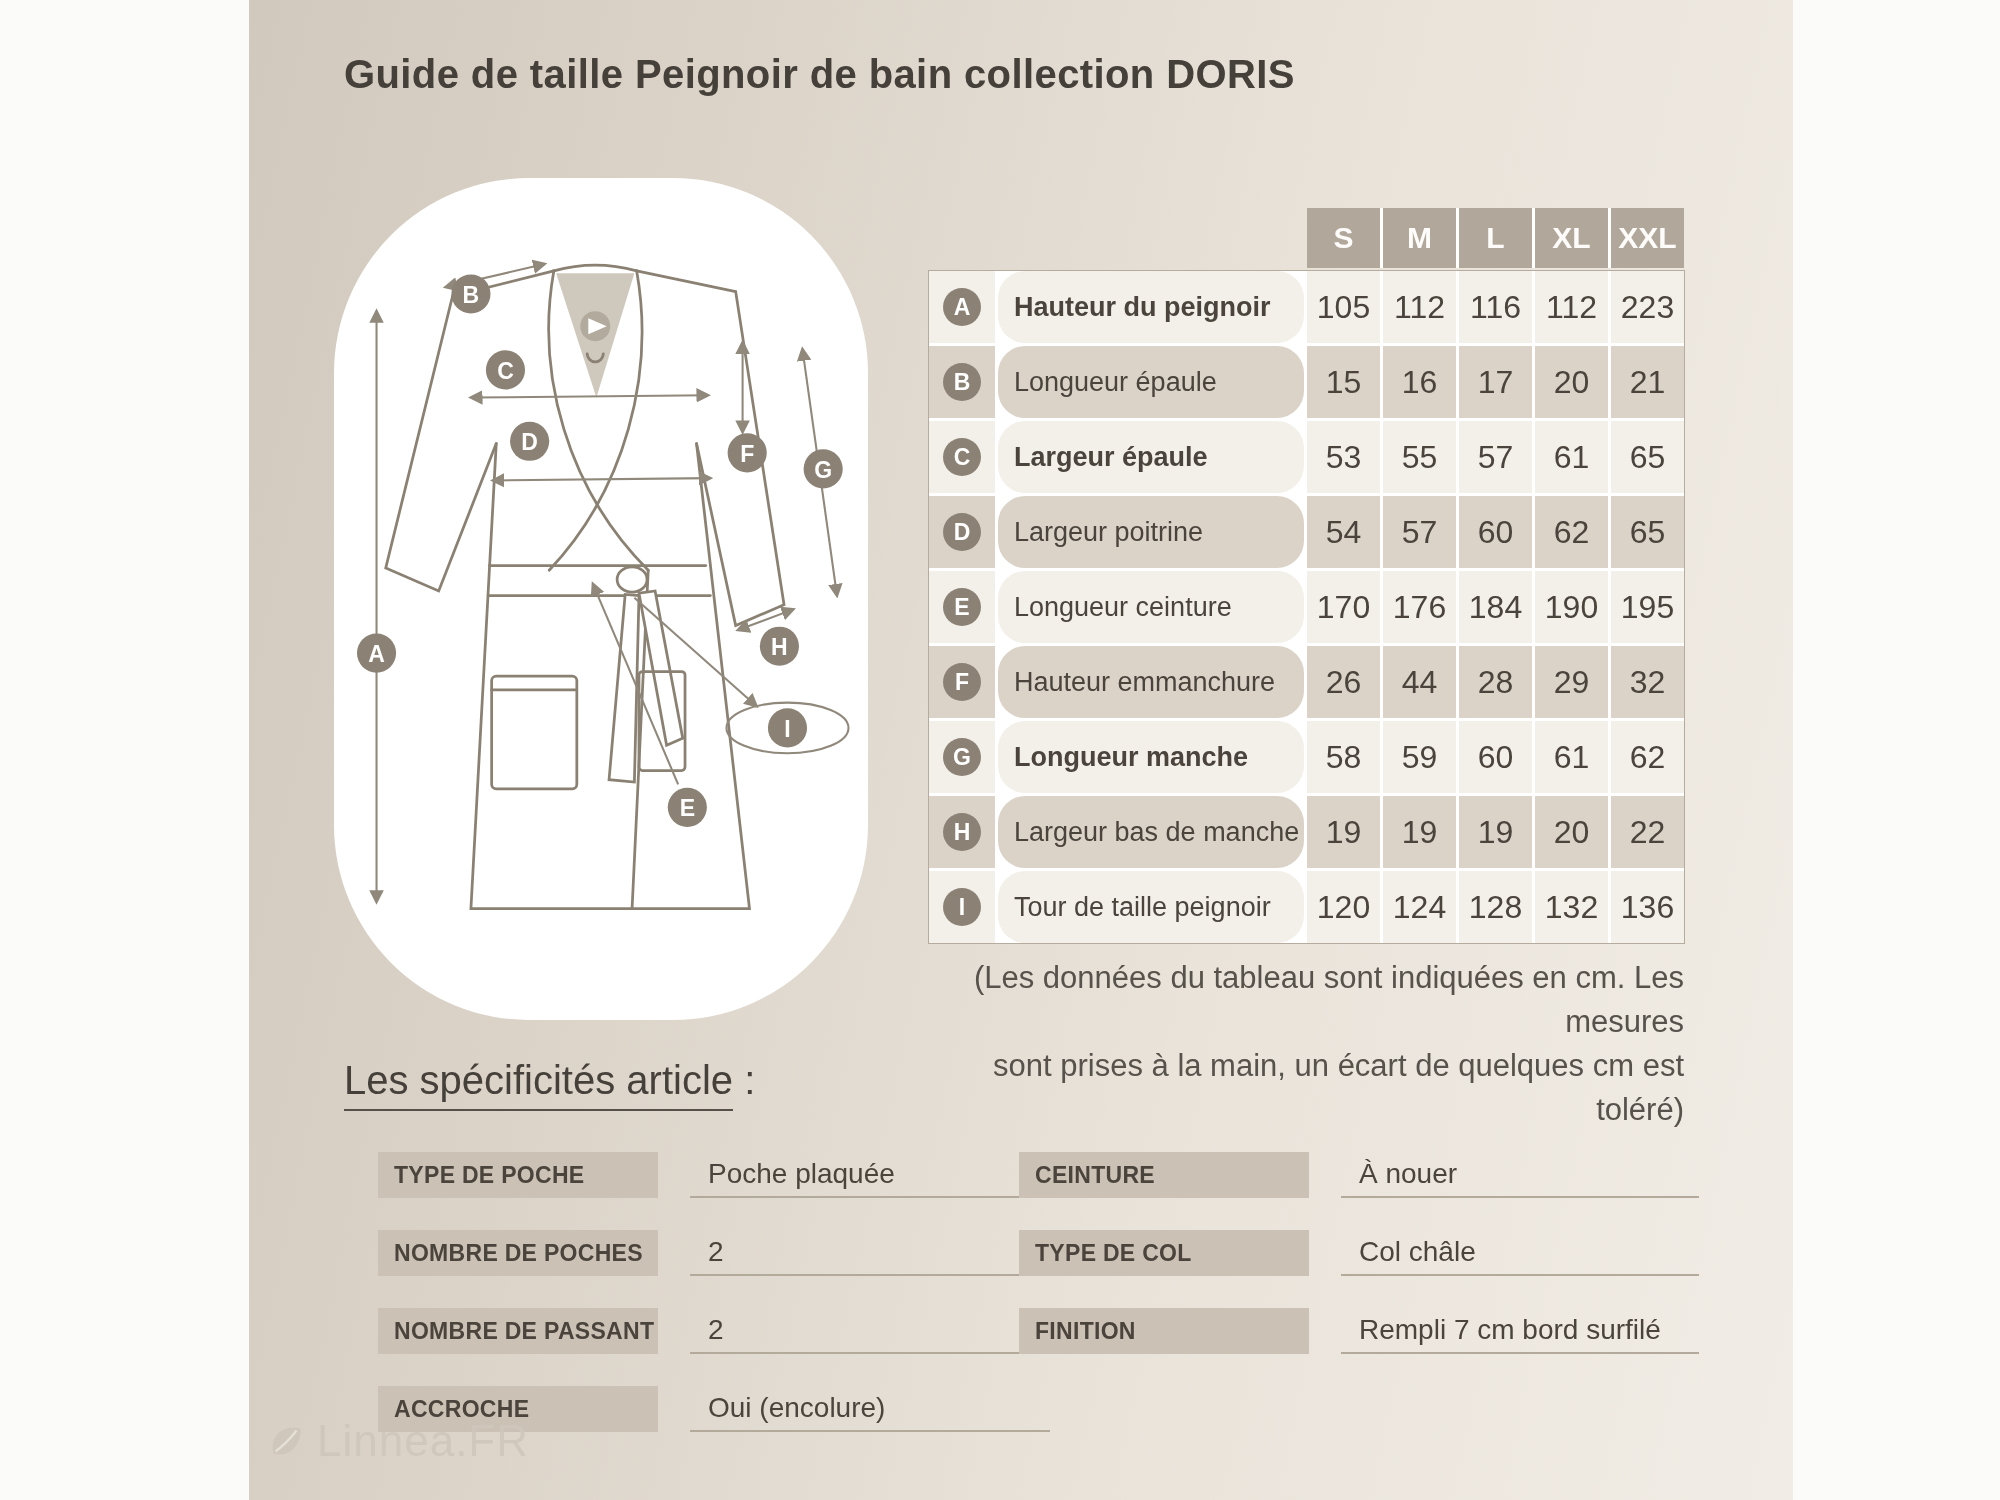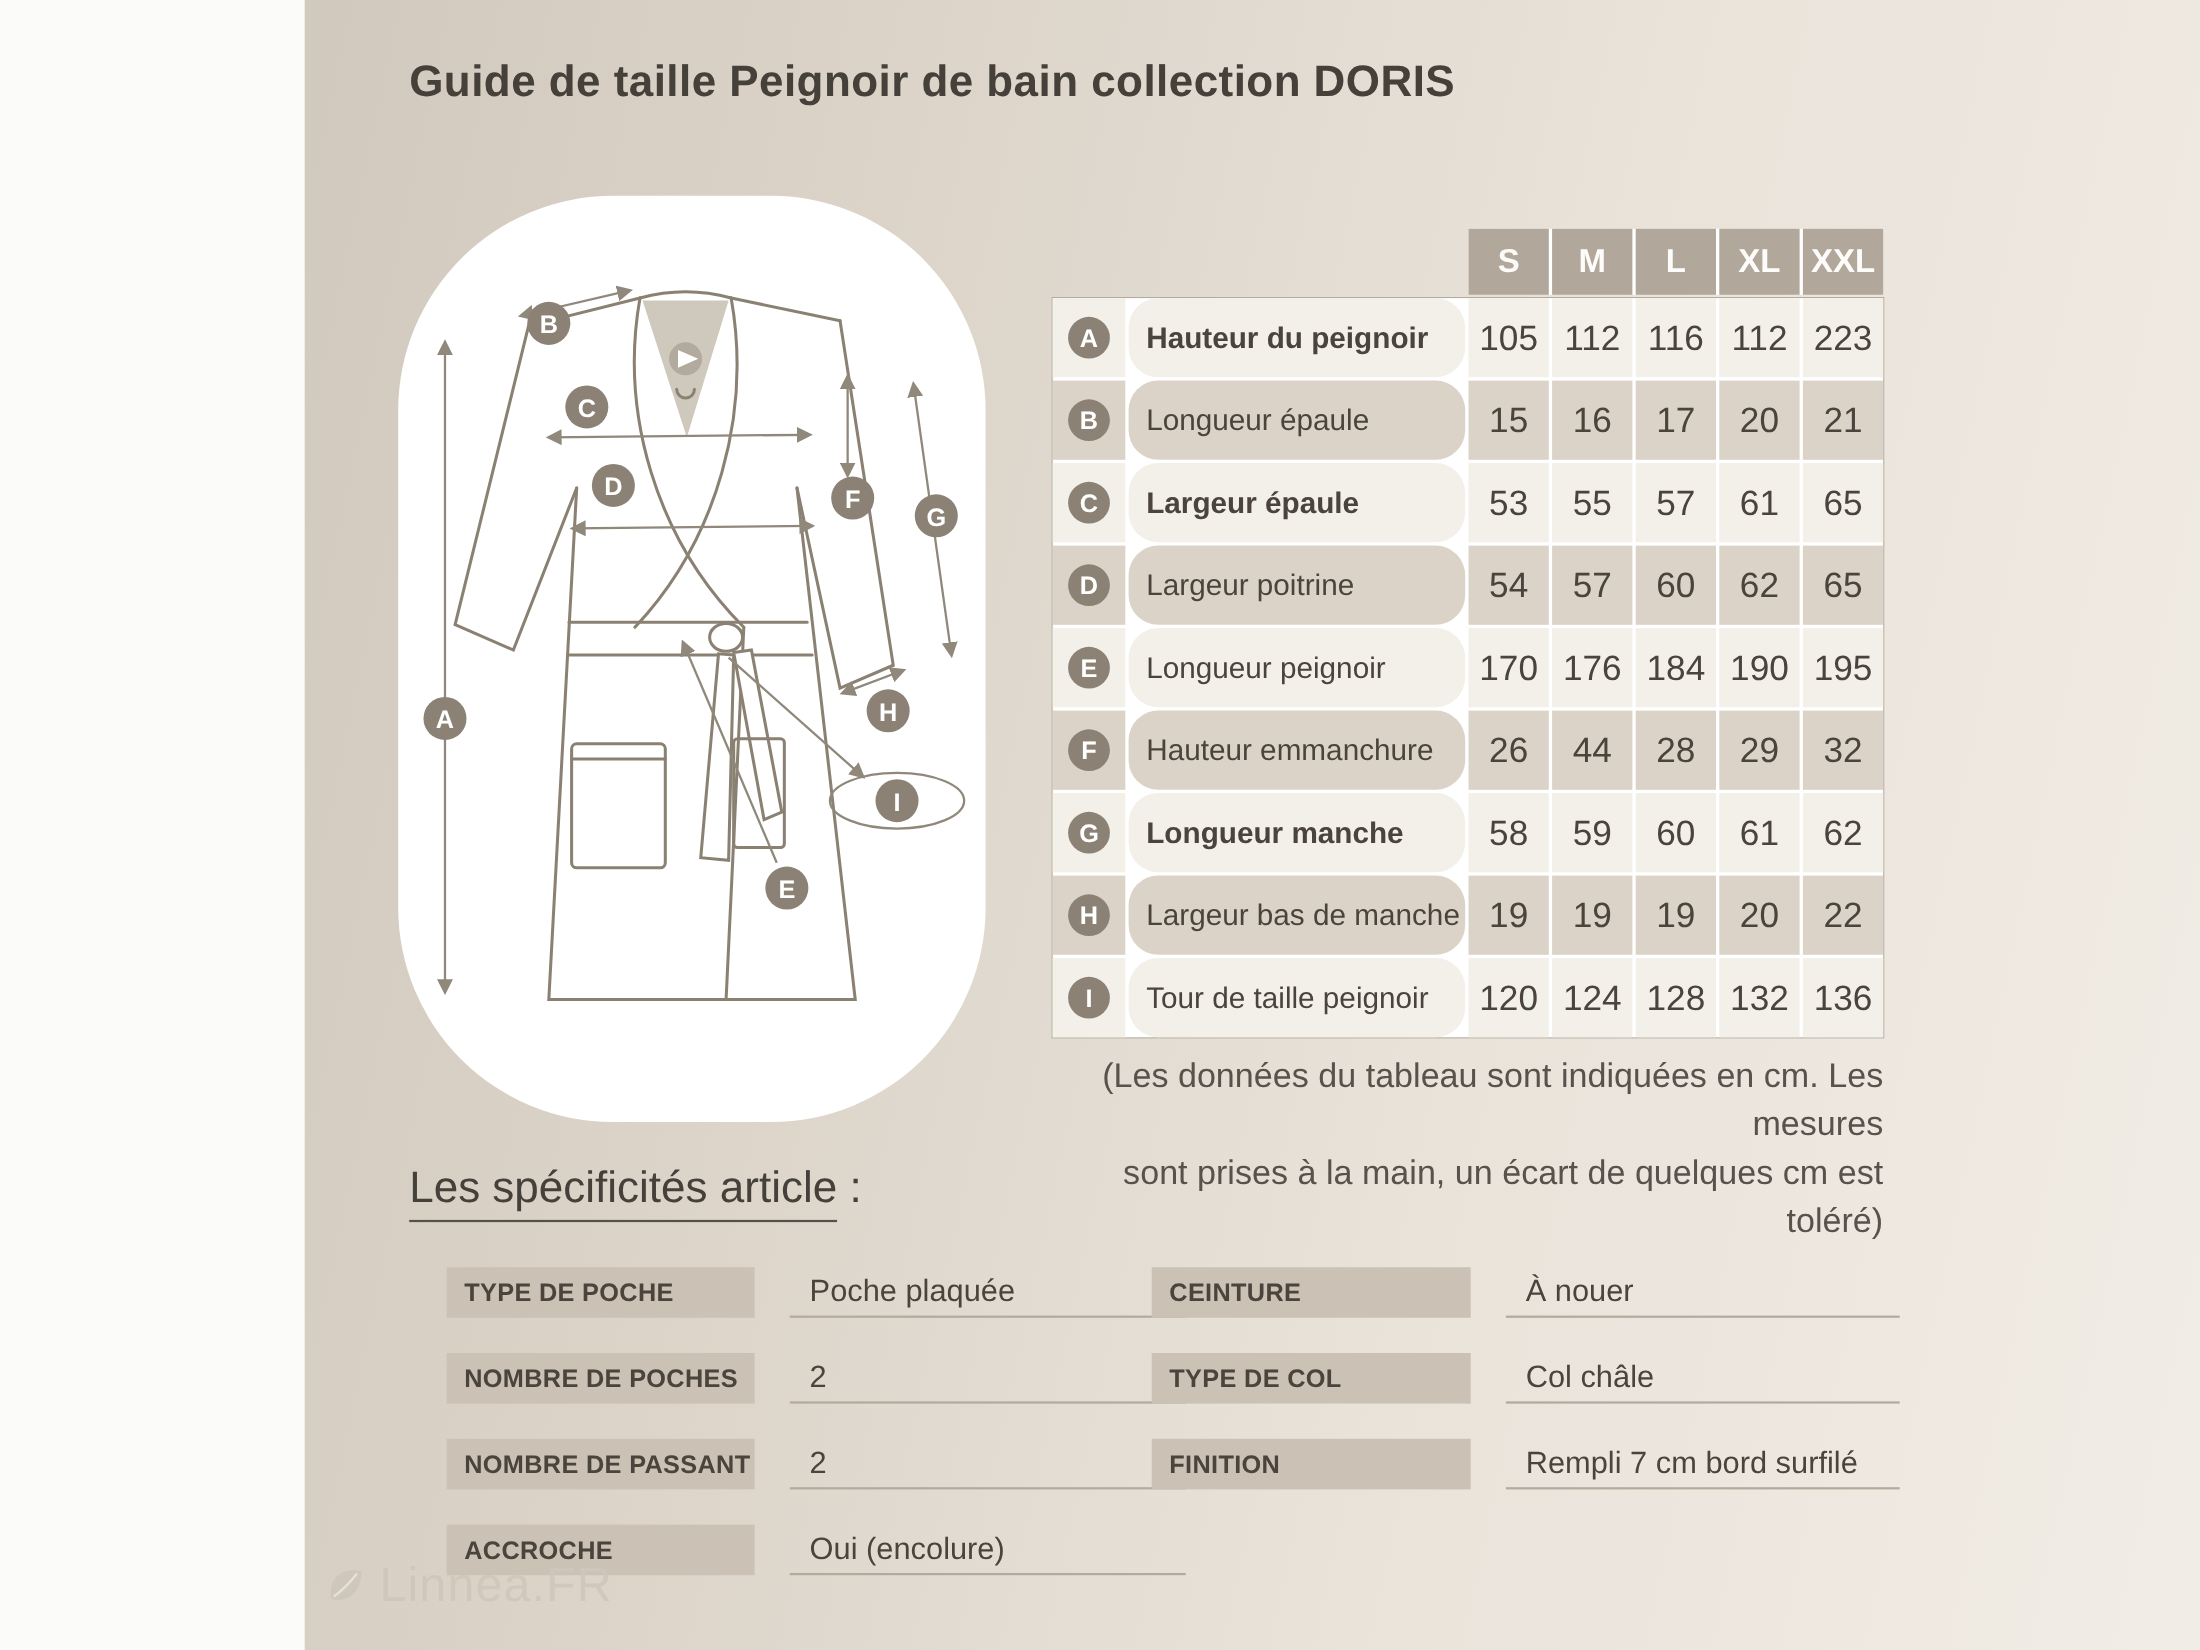--- a/index.html
+++ b/index.html
@@ -1,19 +1,19 @@
 <!DOCTYPE html>
 <html><head>
 <meta charset="utf-8">
 <style>
   html,body{margin:0;padding:0;}
   body{font-family:"Liberation Sans","DejaVu Sans",sans-serif;background:#fbfbfa;}
   .page{position:relative;width:2000px;height:1500px;background:#fbfbfa;overflow:hidden;}
-  .canvas{position:absolute;left:249px;top:0;width:1724px;height:1500px;
-    background:linear-gradient(102deg,#d2c9be 0%,#dcd4c9 28%,#e9e3da 62%,#f1ece5 100%);margin-left:28px;}
+  .canvas{position:absolute;left:249px;top:0;width:1544px;height:1500px;
+    background:linear-gradient(102deg,#d2c9be 0%,#dcd4c9 28%,#e9e3da 62%,#f1ece5 100%);}
   .title{position:absolute;left:95px;top:52px;font-size:40px;font-weight:bold;color:#45403a;letter-spacing:.4px;}
   
   .figure{position:absolute;left:85px;top:178px;width:534px;height:842px;background:#ffffff;border-radius:195px;}
   .figure svg{position:absolute;left:8px;top:10px;width:518px;height:822px;}
   .robe-line{stroke:#8a8173;stroke-width:2.4;fill:none;stroke-linecap:round;}
   .robe-fill{stroke:#8a8173;stroke-width:2.4;fill:#ffffff;}
   .dim{stroke:#8f887b;stroke-width:1.8;fill:none;}
   .badge-c{fill:#8b8275;}
   .badge-t{fill:#ffffff;font-size:20px;font-weight:bold;text-anchor:middle;dominant-baseline:central;}
   
@@ -176,21 +176,21 @@
           </div>
           <div class="cell name-cell r-dark">Largeur poitrine</div>
           <div class="cell val-cell r-dark">54</div>
           <div class="cell val-cell r-dark">57</div>
           <div class="cell val-cell r-dark">60</div>
           <div class="cell val-cell r-dark">62</div>
           <div class="cell val-cell r-dark">65</div>
           <div class="cell letter-cell r-light">
             <span class="badge">E</span>
           </div>
-          <div class="cell name-cell r-light">Longueur peignoir</div>
+          <div class="cell name-cell r-light">Longueur ceinture</div>
           <div class="cell val-cell r-light">170</div>
           <div class="cell val-cell r-light">176</div>
           <div class="cell val-cell r-light">184</div>
           <div class="cell val-cell r-light">190</div>
           <div class="cell val-cell r-light">195</div>
           <div class="cell letter-cell r-dark">
             <span class="badge">F</span>
           </div>
           <div class="cell name-cell r-dark">Hauteur emmanchure</div>
           <div class="cell val-cell r-dark">26</div>

